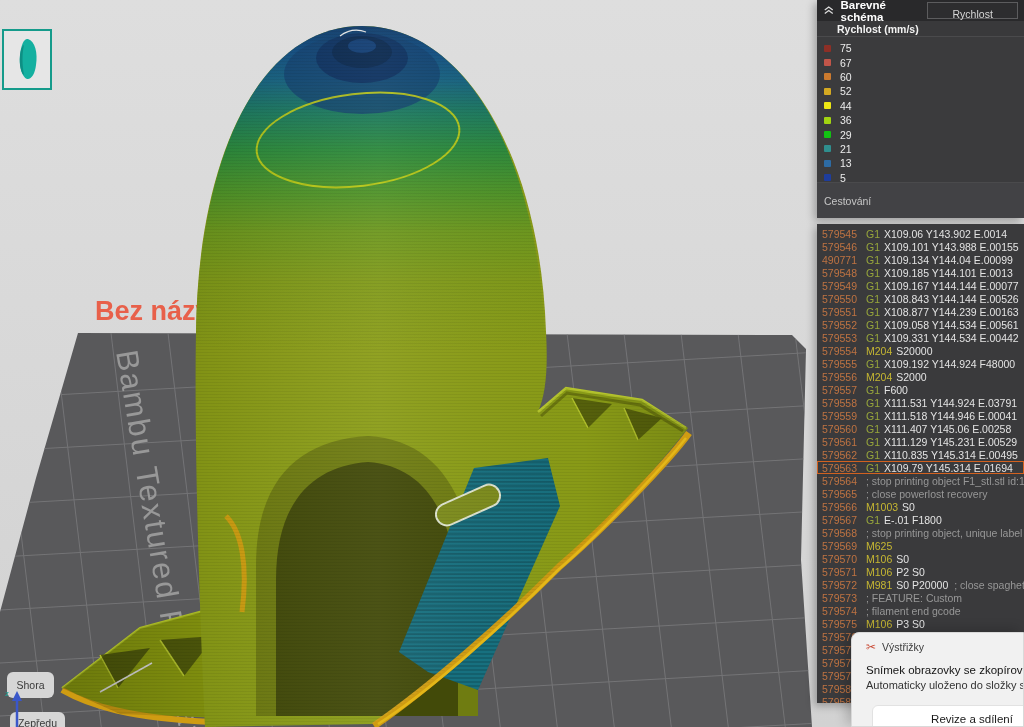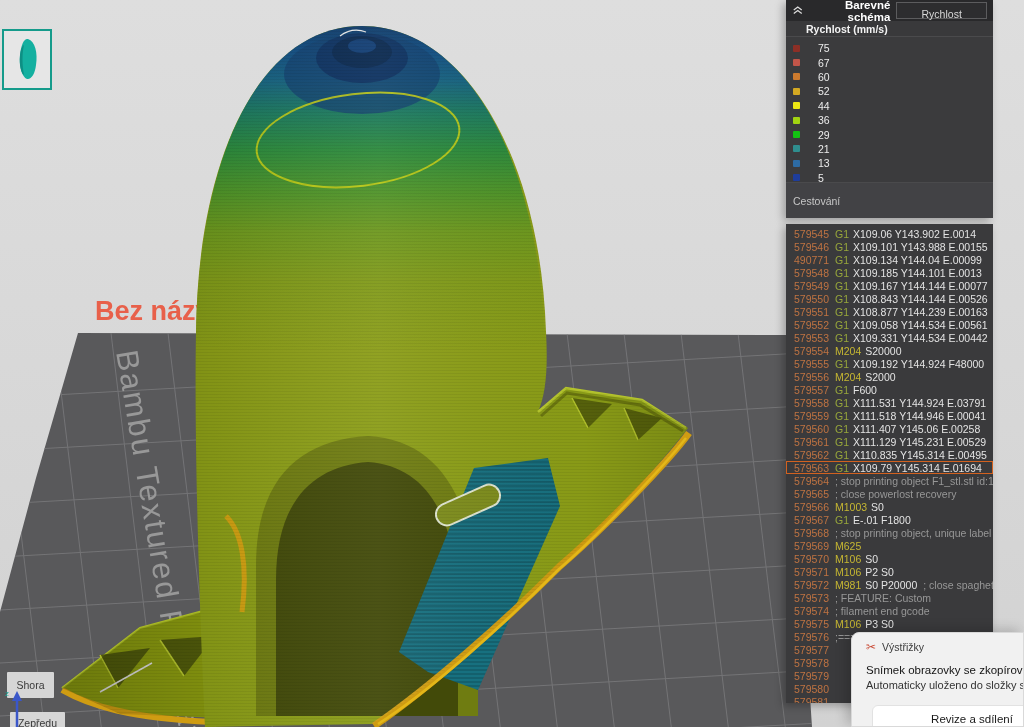--- a/index.html
+++ b/index.html
@@ -6,40 +6,39 @@
   html,body { width:1024px; height:727px; }
   body {
     position: relative; overflow: hidden;
     background: #d8d8d8;
     font-family: "Liberation Sans", sans-serif;
   }
   #scene { position:absolute; left:0; top:0; z-index:0; }
 
   
   .dark-panel {
-    position:absolute; left:786px; width:207px;
+    position:absolute; left:817px; width:207px;
     background:#3b3b3d; color:#e2e2e2; z-index:2;
     box-shadow:-3px 3px 8px rgba(0,0,0,.28);
-    text-align:right;
   }
   #color-panel { top:0; height:218px; }
   .cs-header { height:21px; background:#29292b; display:flex; align-items:center; gap:6px; padding:0 6px; }
   .cs-title  { font-weight:bold; font-size:11.5px; color:#fff; }
   .cs-dropdown {
     margin-left:auto; width:101px; height:17px; background:#2d2d2f;
     border:1px solid #5c5c5e; display:flex; align-items:center; gap:5px;
     padding:0 5px; font-size:10.5px; color:#d8d8d8; cursor:pointer;flex-direction:column;
   }
   .cs-section {
     height:16px; padding:0 20px; display:flex; align-items:center;
     font-weight:bold; font-size:10.5px; color:#f2f2f2;
     border-bottom:1px solid #4a4a4c; background:#39393b;
   }
   #legend-list { padding:4px 7px 0 7px; }
-  .legend-item { display:flex; align-items:center; gap:18px; height:14.4px; font-size:10.5px; color:#ececec; cursor:pointer; }
+  .legend-item { display:flex; align-items:center; gap:9px; height:14.4px; font-size:10.5px; color:#ececec; cursor:pointer; }
   .legend-swatch { width:7px; height:7px; border-radius:1px; flex:none; }
   .cs-options {
     position:absolute; left:0; right:0; bottom:19px; height:17px;
     background:#ef4444; border-top:1px solid #4a4a4c;
     display:flex; align-items:center; justify-content:space-between;
     padding:0 7px; font-weight:bold; font-size:10.5px; color:#f0f0f0;
   }
   .cs-travel {
     position:absolute; left:0; right:0; bottom:0; height:35px;
     background:#424245; display:flex; align-items:center;
@@ -60,21 +59,21 @@
   
   #thumb {
     position:absolute; left:2px; top:29px; width:50px; height:61px;
     background:#e6e6e6; border:2px solid #159b8b; z-index:2; cursor:pointer;
   }
 
   
   .view-btn {
     position:absolute; background:#d6d6d6; color:#3a3a3a;
     display:flex; align-items:center; justify-content:center;
-    font-size:10.5px; z-index:2; border-radius:1px; cursor:pointer;
+    font-size:10.5px; z-index:2; border-radius:6px; cursor:pointer;
   }
   #btn-top   { left:7px;  top:672px; width:47px; height:26px; }
   #btn-front { left:10px; top:712px; width:55px; height:22px; }
   #axis-ind  { position:absolute; left:3px; top:686px; z-index:2; }
 
   
   #notif {
     position:absolute; left:851px; top:632px; width:173px; height:95px;
     background:#f1f1f1; border:1px solid #d9d9d9; border-radius:8px 0 0 0;
     box-shadow:-5px -3px 12px rgba(0,0,0,.18); z-index:5; overflow:hidden;

